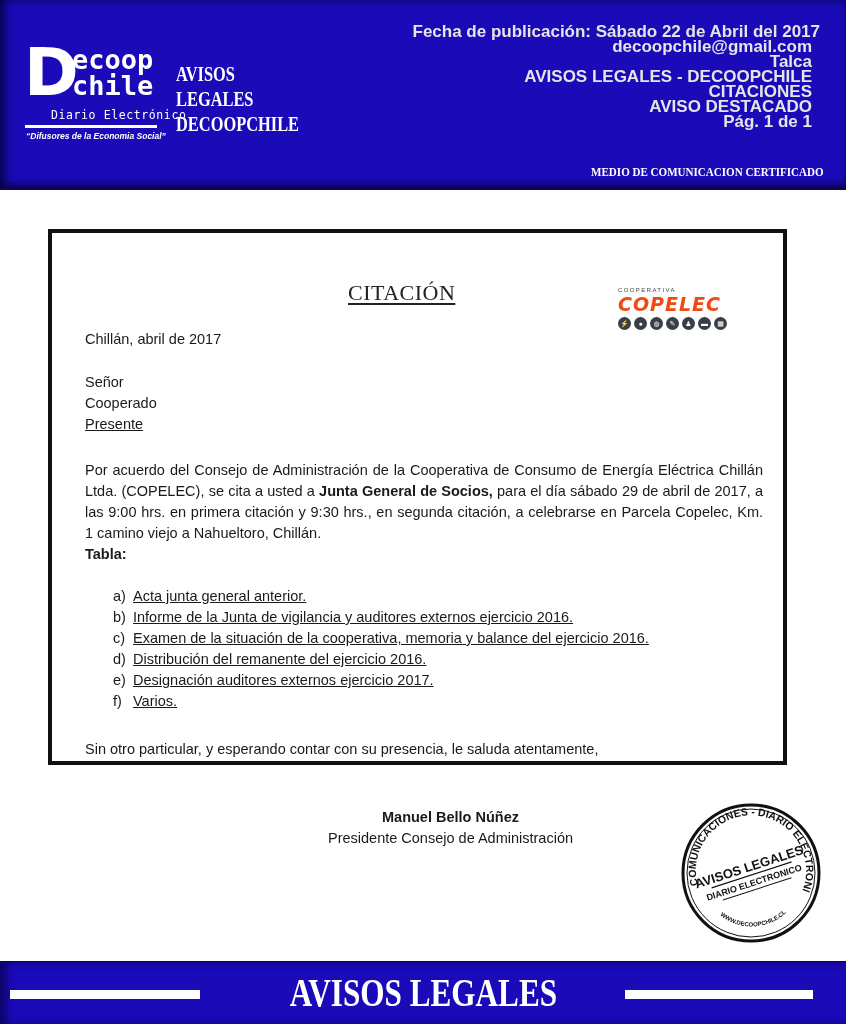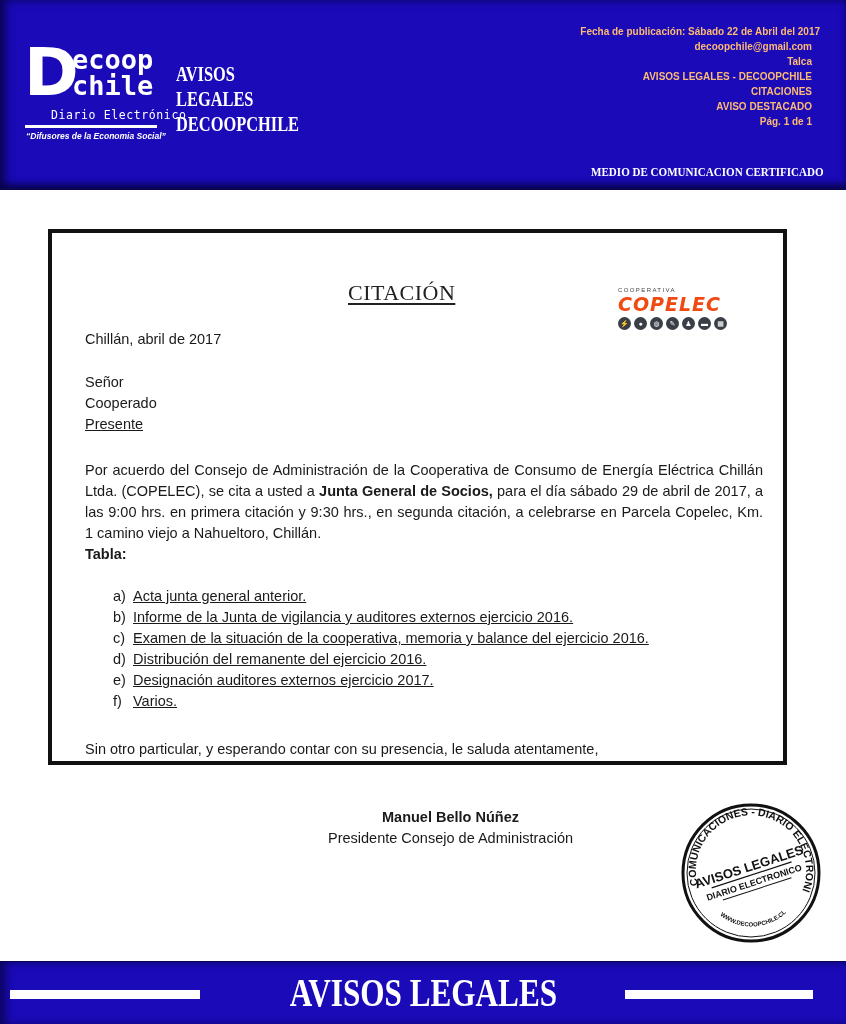--- a/index.html
+++ b/index.html
@@ -38,22 +38,22 @@
     position: absolute; left: 2px; top: 91px; white-space: nowrap;
     font-family: "Liberation Sans", sans-serif; font-weight: bold; font-style: italic; font-size: 8.5px;
   }
   .header-title {
     position: absolute; left: 176px; top: 62px; color: #fff;
     font-family: "Liberation Serif", serif; font-weight: bold; font-size: 20px; line-height: 25px;
     transform: scaleX(0.82); transform-origin: left top;
   }
   .header-title div { white-space: nowrap; }
   .header-info {
-    position: absolute; right: 34px; top: 24px; text-align: right; color: #fdba74;
-    font-family: "Liberation Sans", sans-serif; font-weight: bold; font-size: 10px; line-height: 15px;
+    position: absolute; right: 34px; top: 24px; text-align: right; color: #e5e5e5;
+    font-family: "Liberation Sans", sans-serif; font-weight: bold; font-size: 17px; line-height: 15px;
   }
   .header-info div { white-space: nowrap; }
   .header-info .first { margin-right: -8px; }
   .header-cert {
     position: absolute; right: 22px; top: 164px; color: #fff; white-space: nowrap;
     font-family: "Liberation Serif", serif; font-weight: bold; font-size: 13px;
     transform: scaleX(0.85); transform-origin: right top;
   }
 
   

